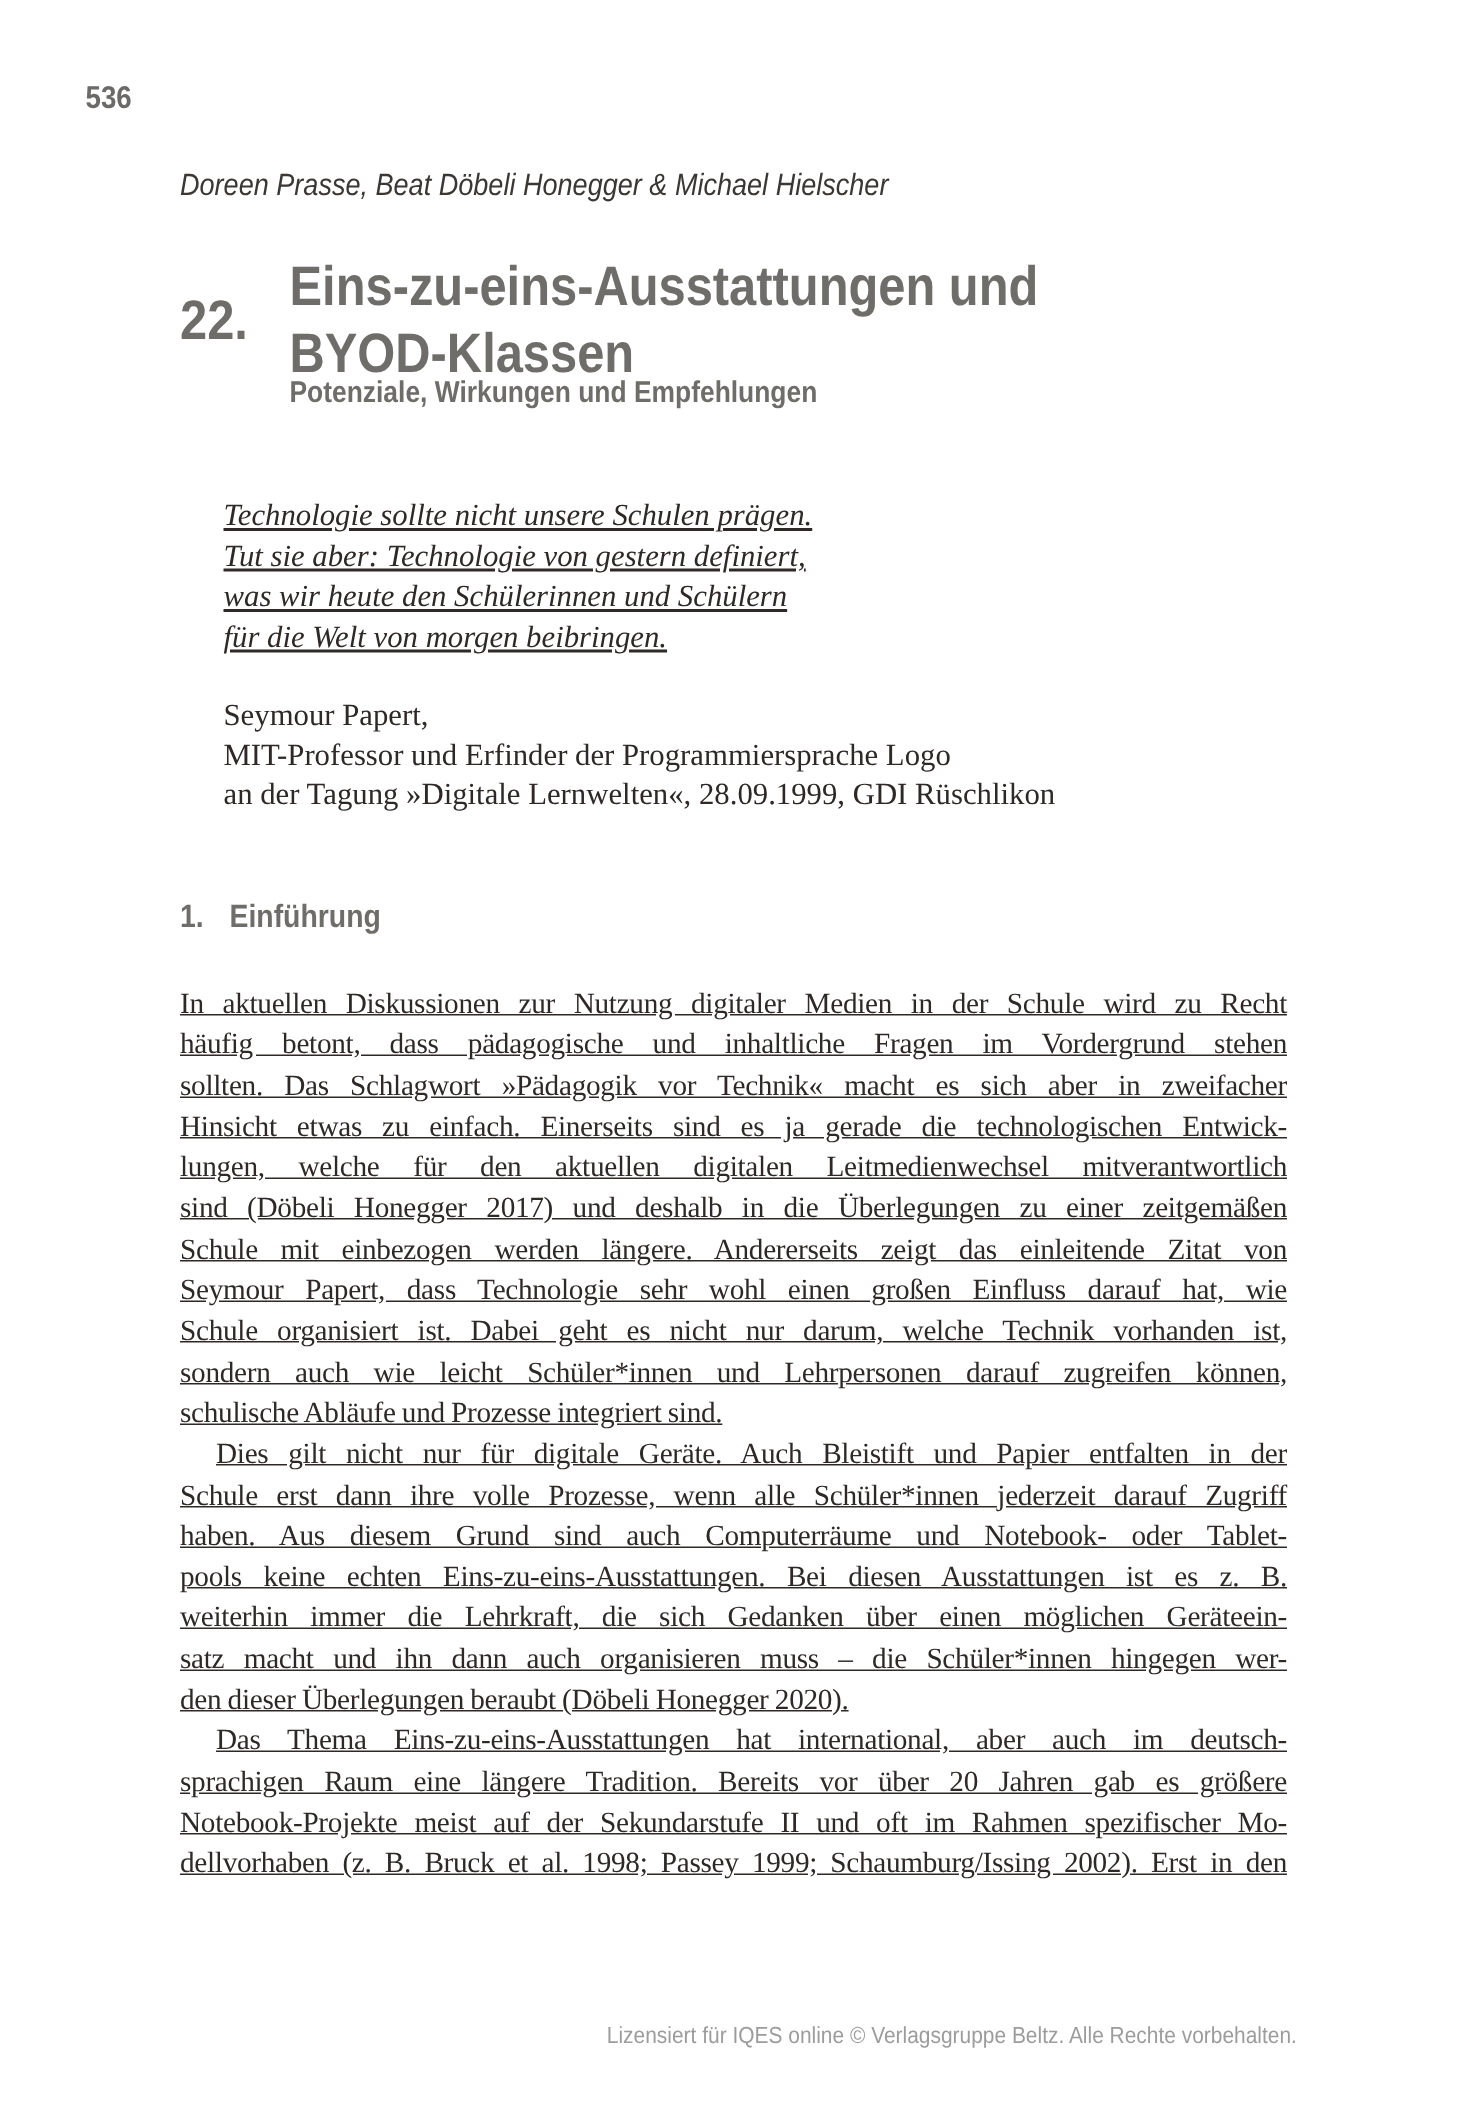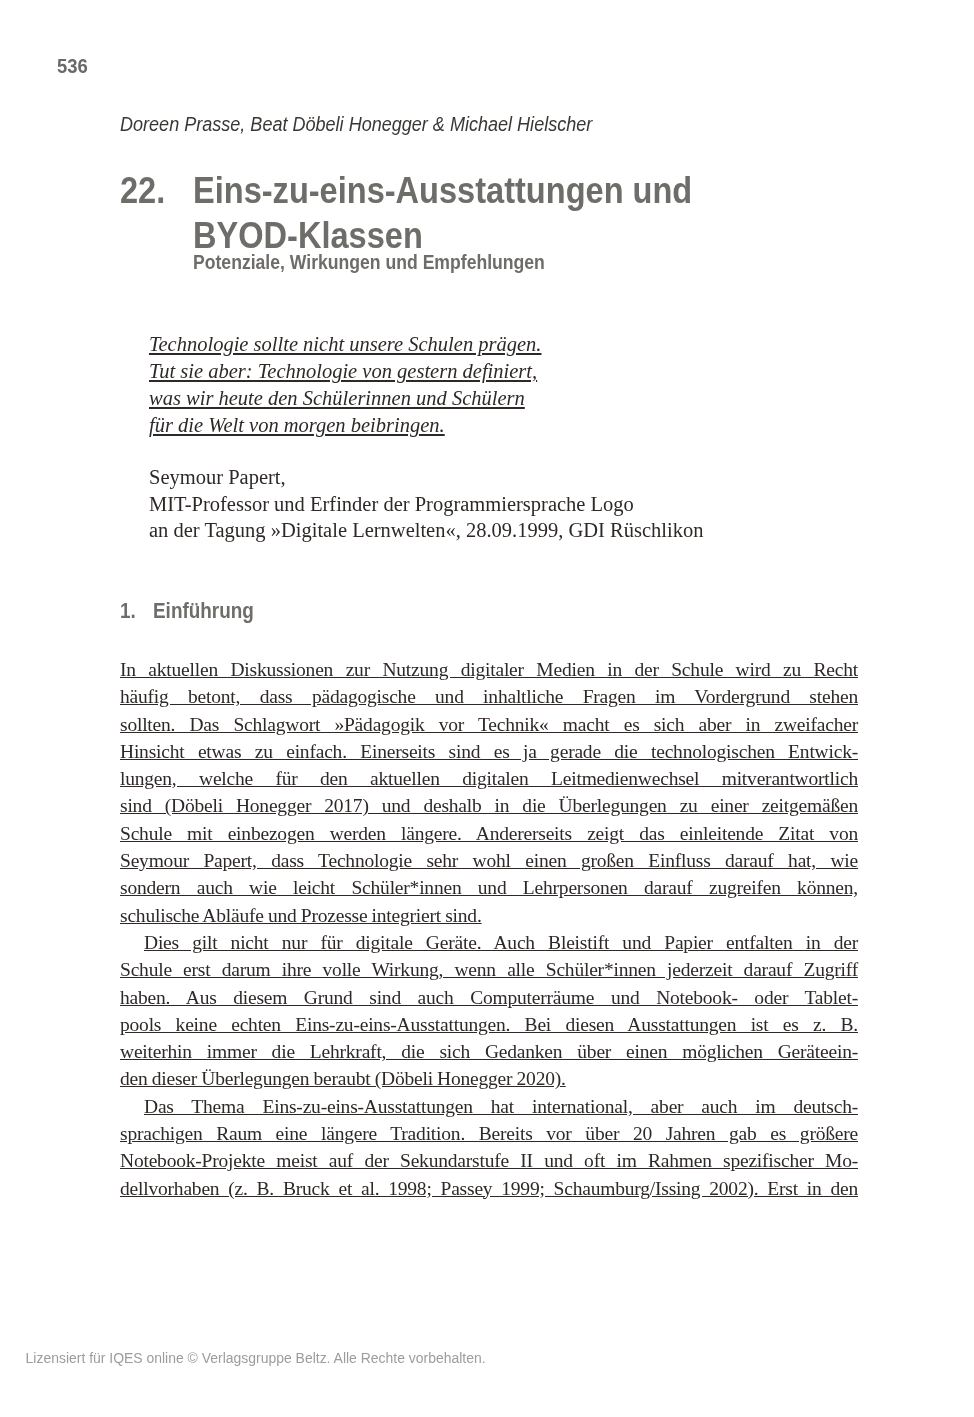--- a/index.html
+++ b/index.html
@@ -14,21 +14,21 @@
   .page-num {
     position:absolute; left:57px; top:54px;
     font:700 21px "Liberation Sans", sans-serif; color:#6b6a68;
   }
   .author {
     position:absolute; left:120px; top:112px;
     font:italic 400 20.5px "Liberation Sans", sans-serif; color:#3a3734;
   }
   .chapter {
     position:absolute; left:120px; top:168px; display:flex;
-    font:700 37px/45px "Liberation Sans", sans-serif; color:#6e6d69;
+    font:700 37px/45px "Liberation Sans", sans-serif; color:#6e6d69;align-items:center;
   }
   .chapter-num { width:73px; flex:none; }
   .subtitle {
     position:absolute; left:193px; top:251px;
     font:700 20px "Liberation Sans", sans-serif; color:#6e6d69;
   }
   .quote {
     position:absolute; left:149px; top:331px;
     font:italic 400 20.5px/27px "Liberation Serif", serif; color:#2e2927;text-decoration:underline;
   }
@@ -43,21 +43,21 @@
   .section-num { width:33px; flex:none; }
   .body-text {
     position:absolute; left:120px; top:656px; width:738px;
     font:400 19.5px/27.3px "Liberation Serif", serif; color:#2e2927;
     letter-spacing:-0.2px; word-spacing:-0.5px;text-decoration:underline;
   }
   .bline { text-align:justify; text-align-last:justify; text-justify:inter-word; }
   .bline.lastline { text-align-last:left; }
   .bline.indent { text-indent:24px; }
   .footer {
-    position:absolute; left:0; right:0; top:1349px; text-align:left;
+    position:absolute; left:0; right:0; top:1349px; text-align:right;
     font:400 15.5px "Liberation Sans", sans-serif; color:#9c9c9c;
   }
 </style>
 </head>
 <body>
 
 <div class="page">
 
   <div class="page-num">
     <span class="cond">536</span>
@@ -110,29 +110,31 @@
   <div class="body-text">
       <div class="paragraph">
         <div class="bline">In aktuellen Diskussionen zur Nutzung digitaler Medien in der Schule wird zu Recht</div>
         <div class="bline">häufig betont, dass pädagogische und inhaltliche Fragen im Vordergrund stehen</div>
         <div class="bline">sollten. Das Schlagwort »Pädagogik vor Technik« macht es sich aber in zweifacher</div>
         <div class="bline">Hinsicht etwas zu einfach. Einerseits sind es ja gerade die technologischen Entwick-</div>
         <div class="bline">lungen, welche für den aktuellen digitalen Leitmedienwechsel mitverantwortlich</div>
         <div class="bline">sind (Döbeli Honegger 2017) und deshalb in die Überlegungen zu einer zeitgemäßen</div>
         <div class="bline">Schule mit einbezogen werden längere. Andererseits zeigt das einleitende Zitat von</div>
         <div class="bline">Seymour Papert, dass Technologie sehr wohl einen großen Einfluss darauf hat, wie</div>
+        <div class="bline">Schule organisiert ist. Dabei geht es nicht nur darum, welche Technik vorhanden ist,</div>
         <div class="bline">sondern auch wie leicht Schüler*innen und Lehrpersonen darauf zugreifen können,</div>
         <div class="bline lastline">schulische Abläufe und Prozesse integriert sind.</div>
       </div>
       <div class="paragraph">
         <div class="bline indent">Dies gilt nicht nur für digitale Geräte. Auch Bleistift und Papier entfalten in der</div>
-        <div class="bline">Schule erst darum ihre volle Wirkung, wenn alle Schüler*innen jederzeit darauf Zugriff</div>
+        <div class="bline">Schule erst dann ihre volle Prozesse, wenn alle Schüler*innen jederzeit darauf Zugriff</div>
         <div class="bline">haben. Aus diesem Grund sind auch Computerräume und Notebook- oder Tablet-</div>
         <div class="bline">pools keine echten Eins-zu-eins-Ausstattungen. Bei diesen Ausstattungen ist es z. B.</div>
         <div class="bline">weiterhin immer die Lehrkraft, die sich Gedanken über einen möglichen Geräteein-</div>
+        <div class="bline">satz macht und ihn dann auch organisieren muss – die Schüler*innen hingegen wer-</div>
         <div class="bline lastline">den dieser Überlegungen beraubt (Döbeli Honegger 2020).</div>
       </div>
       <div class="paragraph">
         <div class="bline indent">Das Thema Eins-zu-eins-Ausstattungen hat international, aber auch im deutsch-</div>
         <div class="bline">sprachigen Raum eine längere Tradition. Bereits vor über 20 Jahren gab es größere</div>
         <div class="bline">Notebook-Projekte meist auf der Sekundarstufe II und oft im Rahmen spezifischer Mo-</div>
         <div class="bline">dellvorhaben (z. B. Bruck et al. 1998; Passey 1999; Schaumburg/Issing 2002). Erst in den</div>
       </div>
     </div>
 

